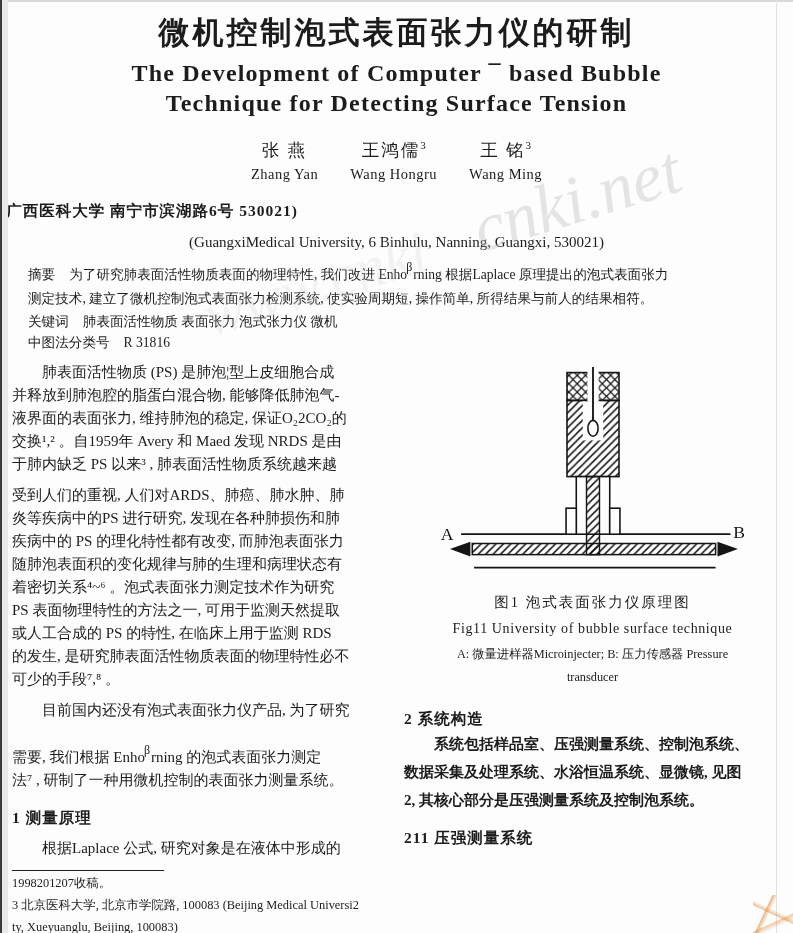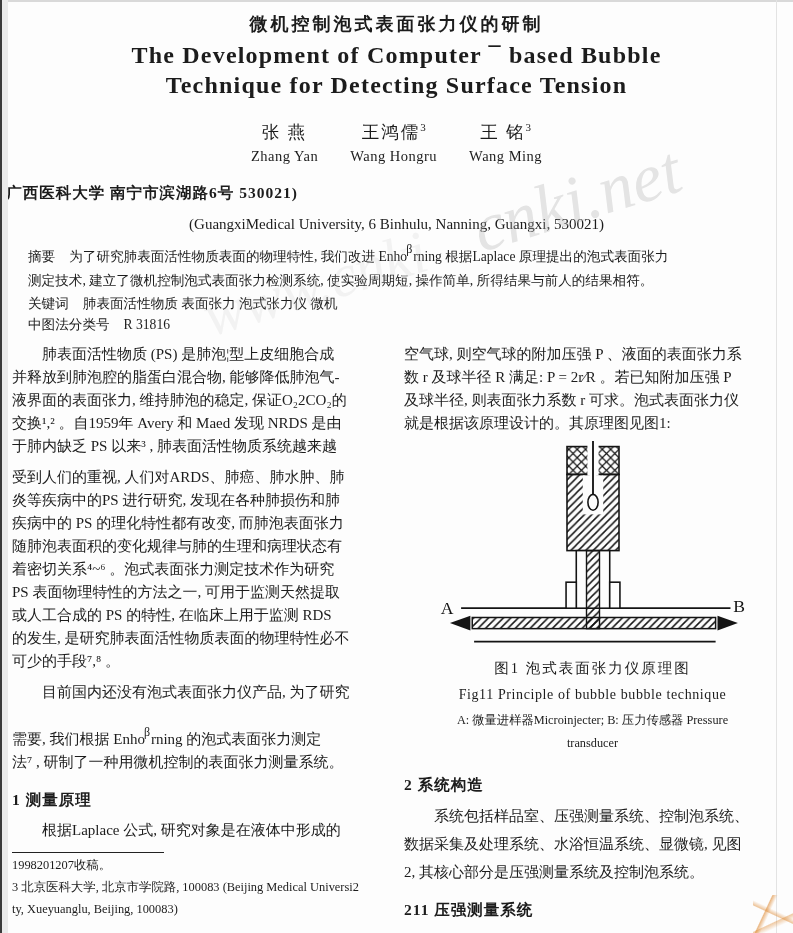--- a/index.html
+++ b/index.html
@@ -14,48 +14,48 @@
   .watermark{position:absolute;left:470px;top:160px;font-size:68px;font-style:italic;
              color:rgba(178,178,178,.34);transform:rotate(-17deg);white-space:nowrap;pointer-events:none;}
   .watermark2{position:absolute;left:200px;top:250px;font-size:60px;font-style:italic;
              color:rgba(195,195,195,.18);transform:rotate(-17deg);white-space:nowrap;pointer-events:none;}
   .stamp{position:absolute;right:-4px;bottom:-2px;width:44px;height:40px;pointer-events:none;
          background:
           linear-gradient(115deg,transparent 30%,rgba(220,130,38,.55) 32%,transparent 40%),
           linear-gradient(25deg,transparent 48%,rgba(220,130,38,.45) 50%,transparent 58%),
           linear-gradient(155deg,transparent 60%,rgba(220,130,38,.4) 62%,transparent 72%);}
   
-  .title-zh{margin-top:12px;text-align:center;font-size:18px;font-weight:600;letter-spacing:3px;}
+  .title-zh{margin-top:12px;text-align:center;font-size:31px;font-weight:600;letter-spacing:3px;}
   .title-en{text-align:center;font-weight:bold;font-size:24px;line-height:30px;letter-spacing:1.2px;margin-top:4px;}
   .authors-row{margin-top:20px;display:flex;justify-content:center;gap:32px;}
   .author{text-align:center;}
   .author .zh{font-size:17.5px;letter-spacing:2px;}
   .author .sup{font-size:11px;vertical-align:super;letter-spacing:0;}
   .author .py{font-size:14.5px;margin-top:4px;letter-spacing:.5px;}
   .affil-zh{margin-top:18px;text-align:left;font-size:15.5px;letter-spacing:1px;font-weight:bold;}
   .affil-en{margin-top:12px;text-align:center;font-size:15px;}
   
   .abstract{margin:12px 28px 0 28px;font-size:13.6px;line-height:24px;}
   .abs-label{margin-right:14px;}
   .kwline{margin:0 28px;font-size:13.6px;line-height:21px;}
   .kwline .lbl{margin-right:14px;}
   
   .columns{display:flex;gap:15px;margin:8px 8px 0 12px;}
   .col{width:377px;font-size:15px;line-height:23px;}
   .ln{white-space:nowrap;}
   .ind{text-indent:2em;}
   .mt8{margin-top:8px;} .mt14{margin-top:14px;} .mt24{margin-top:24px;}
-  .mt18{margin-top:18px;} .mt6{margin-top:6px;} .mt12{margin-top:12px;}
+  .mt18{margin-top:18px;} .mt6{font-weight:bold;} .mt12{margin-top:12px;}
   .h{font-weight:bold;font-size:15.5px;letter-spacing:1px;}
   .beta{display:inline-block;font-size:12px;line-height:1;position:relative;top:-8px;width:7px;margin-left:-1px;}
   .fn-rule{width:152px;border-top:1.6px solid #222;margin-top:10px;}
   .fn{font-size:12.4px;line-height:20px;margin-top:2px;}
   
   .figure{margin:6px auto 0 auto;width:320px;text-align:center;}
-  .cap-zh{text-align:center;font-size:14.5px;letter-spacing:2px;margin-top:0;}
+  .cap-zh{text-align:center;font-size:14.5px;letter-spacing:2px;margin-top:8px;}
   .cap-en{text-align:center;font-size:14px;margin-top:3px;letter-spacing:.6px;}
   .cap-note{text-align:center;font-size:12.3px;margin-top:3px;}
   .lh28{line-height:28px;}
 </style>
 </head>
 <body>
 
 <div class="page">
   <div class="edge-top"></div>
   <div class="edge-left-dark"></div>
@@ -121,26 +121,20 @@
       <div class="ln">法⁷ ,  研制了一种用微机控制的表面张力测量系统。</div>
       <div class="h mt14">1  测量原理</div>
       <div class="ln ind mt8">根据Laplace 公式, 研究对象是在液体中形成的</div>
       <div class="fn-rule"></div>
       <div class="fn">1998201207收稿。</div>
       <div class="fn">3  北京医科大学, 北京市学院路, 100083 (Beijing Medical Universi2</div>
       <div class="fn">ty, Xueyuanglu, Beijing, 100083)</div>
     </div>
 
     <div class="col">
-      <div>
-        <div class="ln">空气球,  则空气球的附加压强 P 、液面的表面张力系</div>
-        <div class="ln">数 r 及球半径 R 满足: P =  2r∕R 。若已知附加压强 P</div>
-        <div class="ln">及球半径, 则表面张力系数 r 可求。泡式表面张力仪</div>
-        <div class="ln">就是根据该原理设计的。其原理图见图1:</div>
-      </div>
 
       <div class="figure">
         <svg width="316" height="209" viewBox="0 0 340 225">
           <defs>
             <pattern id="hx" width="8" height="8" patternUnits="userSpaceOnUse">
               <path d="M-2,2 l4,-4 M0,8 L8,0 M6,10 l4,-4" stroke="#141414" stroke-width="1.6" fill="none"></path>
             </pattern>
             <pattern id="cx" width="9" height="9" patternUnits="userSpaceOnUse">
               <path d="M0,0 L9,9 M9,0 L0,9" stroke="#141414" stroke-width="1.3" fill="none"></path>
             </pattern>
@@ -168,21 +162,21 @@
 
           <rect x="40" y="190" width="262" height="12" fill="url(#hx)" stroke="#141414" stroke-width="1.6"></rect>
           <polygon points="16,196 38,188 38,204" fill="#141414"></polygon>
           <polygon points="326,196 304,188 304,204" fill="#141414"></polygon>
           <text x="6" y="186" font-size="19" fill="#141414">A</text>
           <text x="321" y="184" font-size="19" fill="#141414">B</text>
 
           <line x1="42" y1="216" x2="302" y2="216" stroke="#141414" stroke-width="1.8"></line>
         </svg>
         <div class="cap-zh">图1  泡式表面张力仪原理图</div>
-        <div class="cap-en">Fig11   Principle of bubble bubble technique</div>
+        <div class="cap-en">Fig11   University of bubble surface technique</div>
         <div class="cap-note">A:  微量进样器Microinjecter;  B:  压力传感器 Pressure transducer</div>
       </div>
 
       <div class="h mt18">2  系统构造</div>
       <div class="lh28 mt6">
         <div class="ln ind">系统包括样品室、压强测量系统、控制泡系统、</div>
         <div class="ln">数据采集及处理系统、水浴恒温系统、显微镜, 见图</div>
         <div class="ln">2,  其核心部分是压强测量系统及控制泡系统。</div>
       </div>
       <div class="h mt12">211  压强测量系统</div>

